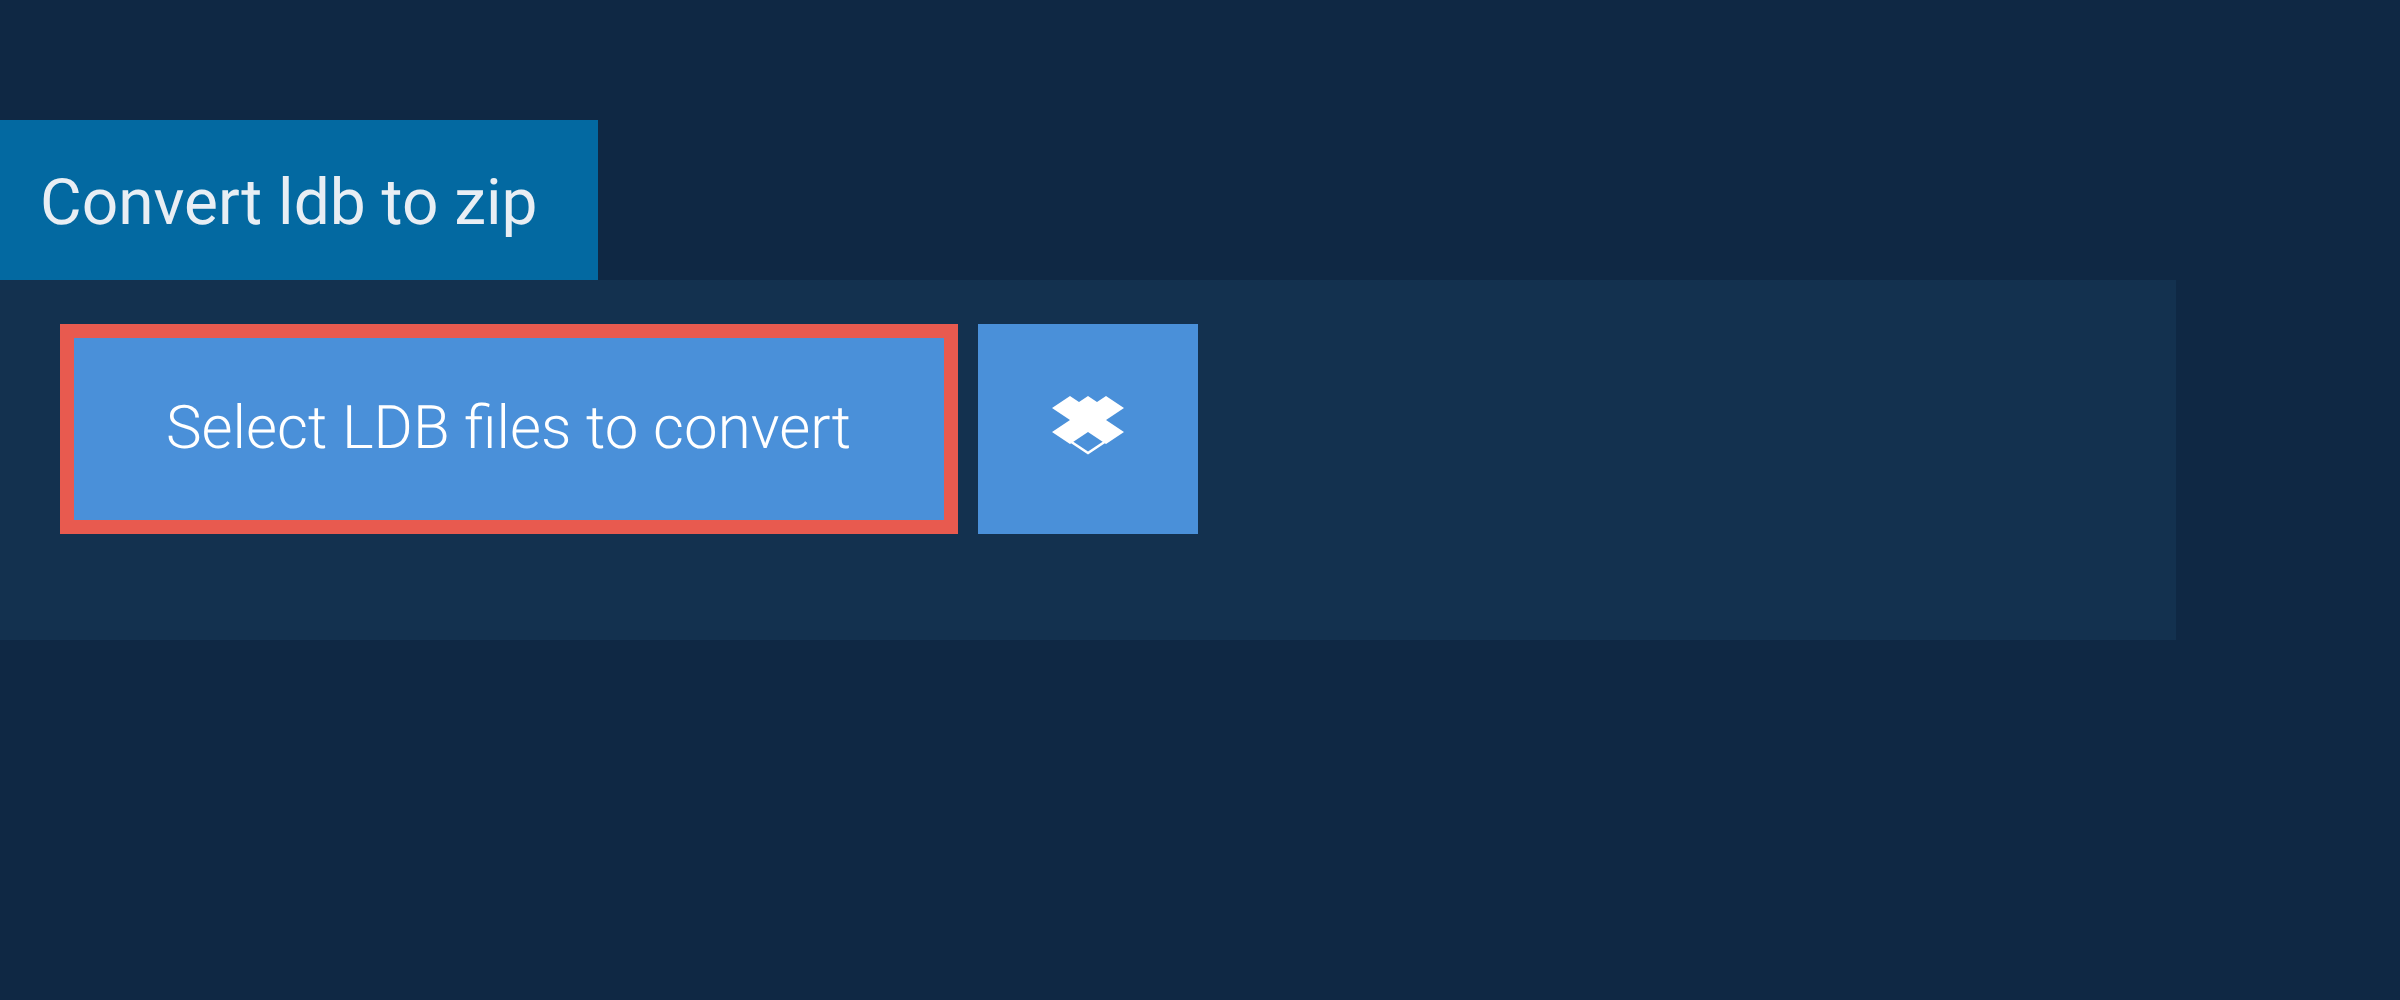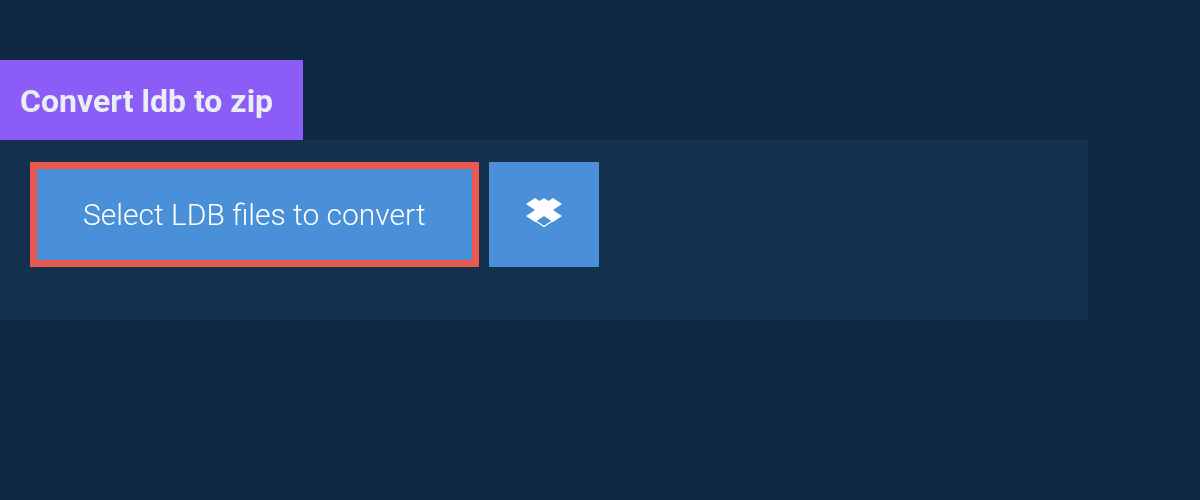--- a/index.html
+++ b/index.html
@@ -13,24 +13,24 @@
       background: #0f2844;
       font-family: -apple-system, BlinkMacSystemFont, "Segoe UI", Roboto, Helvetica, Arial, sans-serif;
       overflow: hidden;
     }
     .tab-container {
       position: absolute;
       top: 60px;
       left: 0;
     }
     .tab {
-      background: #8b5cf6;
+      background: #0369a1;
       color: #e8eef4;
       font-size: 32px;
-      font-weight: 700;
+      font-weight: 400;
       padding: 22px 30px 22px 20px;
       display: inline-block;
     }
     .panel {
       position: absolute;
       top: 140px;
       left: 0;
       width: 1088px;
       height: 180px;
       background: #13314f;

